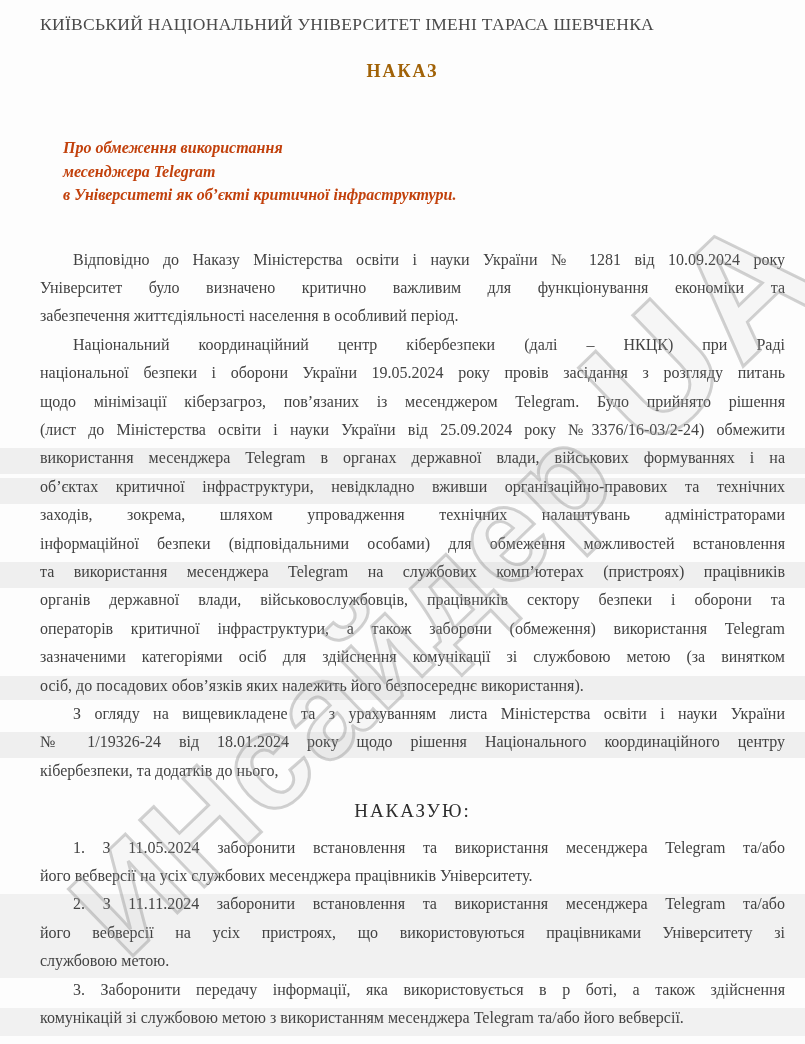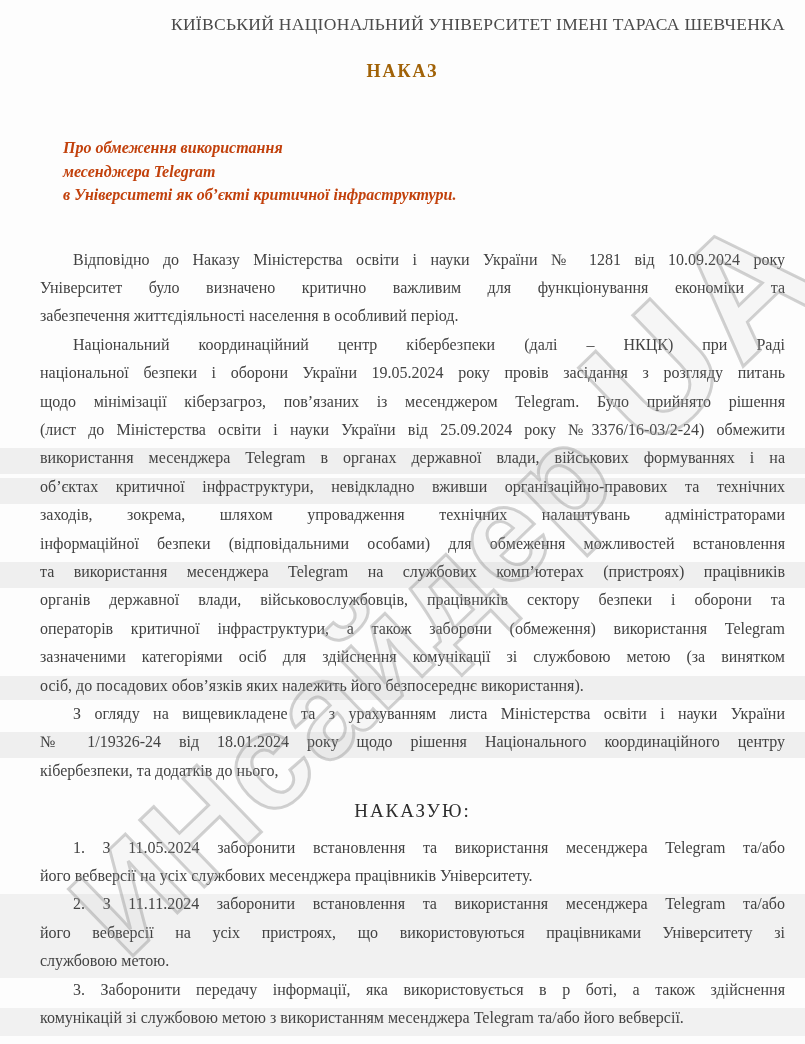--- a/index.html
+++ b/index.html
@@ -33,21 +33,21 @@
   .band.b3 { top: 562px;  height: 26px; }
   .band.b4 { top: 676px;  height: 24px; }
   .band.b5 { top: 732px;  height: 26px; }
   .band.b6 { top: 894px;  height: 84px; background:#f1f1f1; }
   .band.b7 { top: 1008px; height: 28px; background:#f1f1f1; }
 
   .content { position: relative; z-index: 1; }
 
   .doc-header {
     margin: 13px 20px 0 40px;
-    text-align: right;
+    text-align: left;
     font-size: 17.5px;
     line-height: 22px;
     letter-spacing: 0.3px;
     color: #4a4a4a;
   }
   .doc-type {
     margin-top: 26px;
     text-align: center;
     font-size: 18px;
     font-weight: bold;

